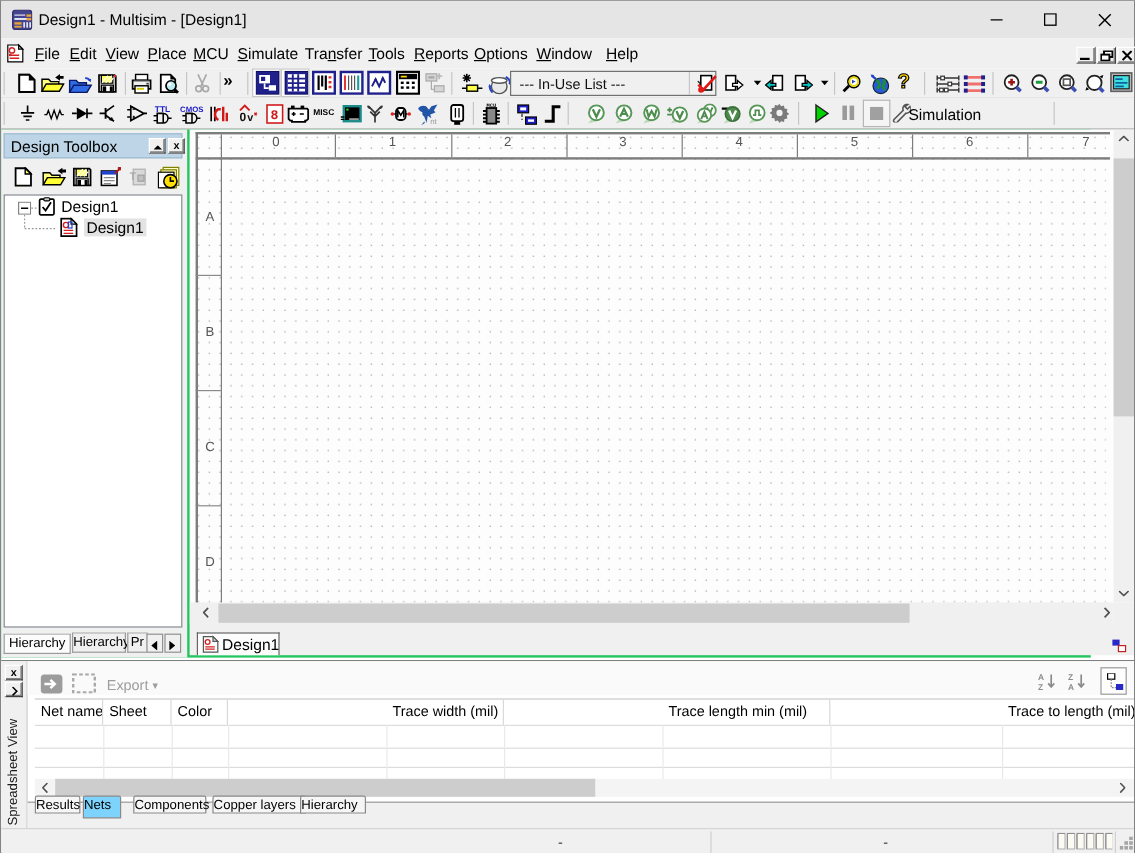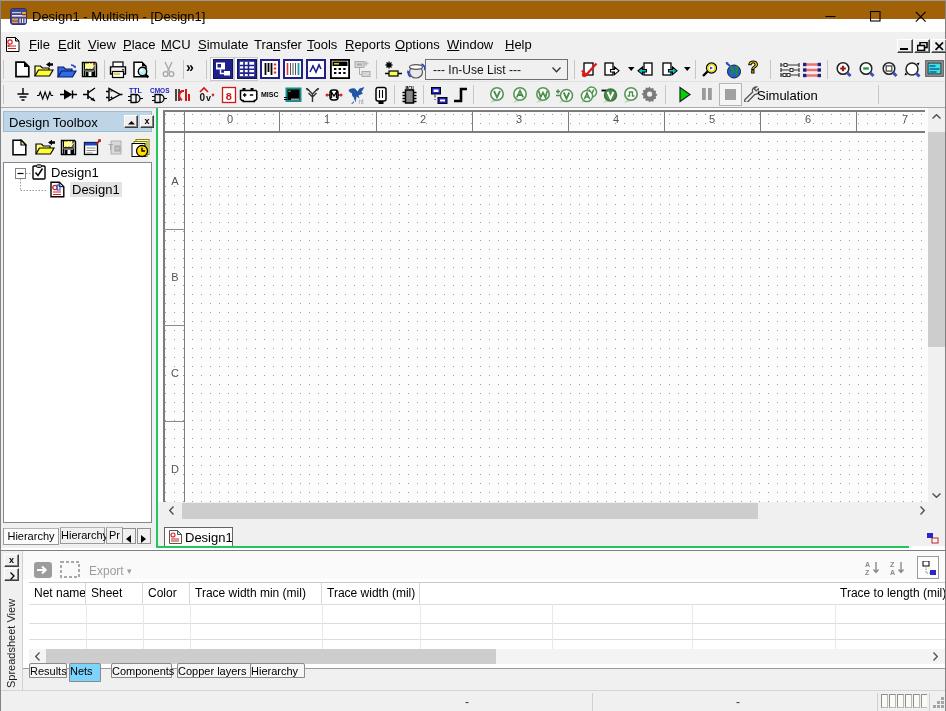--- a/index.html
+++ b/index.html
@@ -1,21 +1,21 @@
 <!DOCTYPE html>
 <html><head>
 <meta charset="utf-8">
 <style>
 *{margin:0;padding:0;box-sizing:border-box}
 html,body{width:946px;height:711px;overflow:hidden}
 body{font-family:"Liberation Sans",sans-serif;background:#fff;position:relative}
 #app{position:absolute;left:0;top:0;width:946px;height:711px;border:1px solid #838383;border-top:1px solid #9b9b9b}
 .abs{position:absolute}
 
-#titlebar{left:0;top:0;width:944px;height:18px;background:#a16207}
+#titlebar{left:0;top:0;width:944px;height:31px;background:#e5e5e5}
 #title-text{left:31px;top:8px;font-size:13px;color:#000}
 .winbtn{top:0;width:45px;height:30px}
 .winbtn svg{position:absolute;left:17px;top:10px}
 
 #menubar{left:0;top:31px;width:944px;height:25px;background:#f0f0f0;font-size:13px;color:#000}
 #menubar .mi{position:absolute;top:5px}
 .mdibtn{position:absolute;top:7px;width:16px;height:14px;background:#f0f0f0;border:1px solid #fff;border-right-color:#404040;border-bottom-color:#404040;box-shadow:inset -1px -1px 0 #808080}
 
 #toolbar1{left:0;top:56px;width:944px;height:25px;background:#f0f0f0;border-bottom:1px solid #e3e3e3}
 #toolbar2{left:0;top:81px;width:944px;height:26px;background:#f0f0f0;border-bottom:1px solid #a9a9a9}
@@ -265,21 +265,21 @@
 
     <svg class="ic" style="left:406px" width="20" height="19" viewBox="0 0 20 19">
       <ellipse cx="9" cy="11" rx="6.5" ry="6" fill="#e9e9e9" stroke="#555" stroke-width="1.2"></ellipse>
       <ellipse cx="9" cy="6" rx="6.5" ry="2.3" fill="#fff" stroke="#555" stroke-width="1.2"></ellipse>
       <path d="M14.5 3 a6 6 0 0 1 3.5 5.5" fill="none" stroke="#2244cc" stroke-width="1.6"></path>
       <path d="M18.8 10.5 l-2.3-2.2 3-0.6 z" fill="#2244cc"></path>
       <path d="M3.5 16 a6 6 0 0 1 -2.4-5" fill="none" stroke="#2244cc" stroke-width="1.6"></path>
       <path d="M0.6 9 l2.3 2.2 -3 0.6 z" fill="#2244cc"></path>
     </svg>
 
-    <div style="position:absolute;left:424px;top:2px;width:143px;height:21px;background:#f0f0f0;border:1px solid #707070">
+    <div style="position:absolute;left:424px;top:2px;width:172px;height:21px;background:#f0f0f0;border:1px solid #707070">
       <span style="position:absolute;left:7px;top:3px;font-size:12px;color:#111">--- In-Use List ---</span>
       <svg style="position:absolute;right:6px;top:7px" width="9" height="6">
           <path d="M0.5 0.5 L4.5 4.8 L8.5 0.5" fill="none" stroke="#333" stroke-width="1.3"></path>
         </svg>
     </div>
     <div class="sep1" style="left:573px"></div>
 
     <svg class="ic" style="left:580px" width="17" height="18" viewBox="0 0 17 18">
       <rect x="3" y="2" width="9" height="12" fill="#fff" stroke="#000" stroke-width="1.3"></rect>
       <path d="M1 9.5 l4 4.5 L15.5 2.5" stroke="#e01818" stroke-width="2.2" fill="none"></path>
@@ -777,22 +777,22 @@
             <rect x="1" y="0" width="6" height="5" fill="#fff" stroke="#000"></rect>
             <rect x="8" y="9" width="6" height="5" fill="#2828c8"></rect>
             <path d="M4 5 v7 h4" stroke="#888" fill="none" stroke-dasharray="1.5 1"></path>
           </svg>
       </div>
     </div>
     <div id="ssv-table">
       <div class="th" style="left:0;width:57px">Net name</div>
       <div class="th" style="left:57px;width:57px">Sheet</div>
       <div class="th" style="left:114px;width:47px">Color</div>
-      <div class="th" style="left:161px;width:132px">Trace width min (mil)</div>
       <div class="th" style="left:293px;width:98px">Trace width (mil)</div>
+      <div class="th" style="left:523px;width:140px">Trace length min (mil)</div>
       <div class="th" style="left:806px;width:110px;border-right:none">Trace to length (mil)</div>
       <div class="ssvrow" style="top:21px"></div>
       <div class="ssvrow" style="top:40px"></div>
       <div class="ssvrow" style="top:56px"></div>
       <div class="ssvcol" style="left:57px"></div>
       <div class="ssvcol" style="left:114px"></div>
       <div class="ssvcol" style="left:161px"></div>
       <div class="ssvcol" style="left:293px"></div>
       <div class="ssvcol" style="left:391px"></div>
       <div class="ssvcol" style="left:523px"></div>

